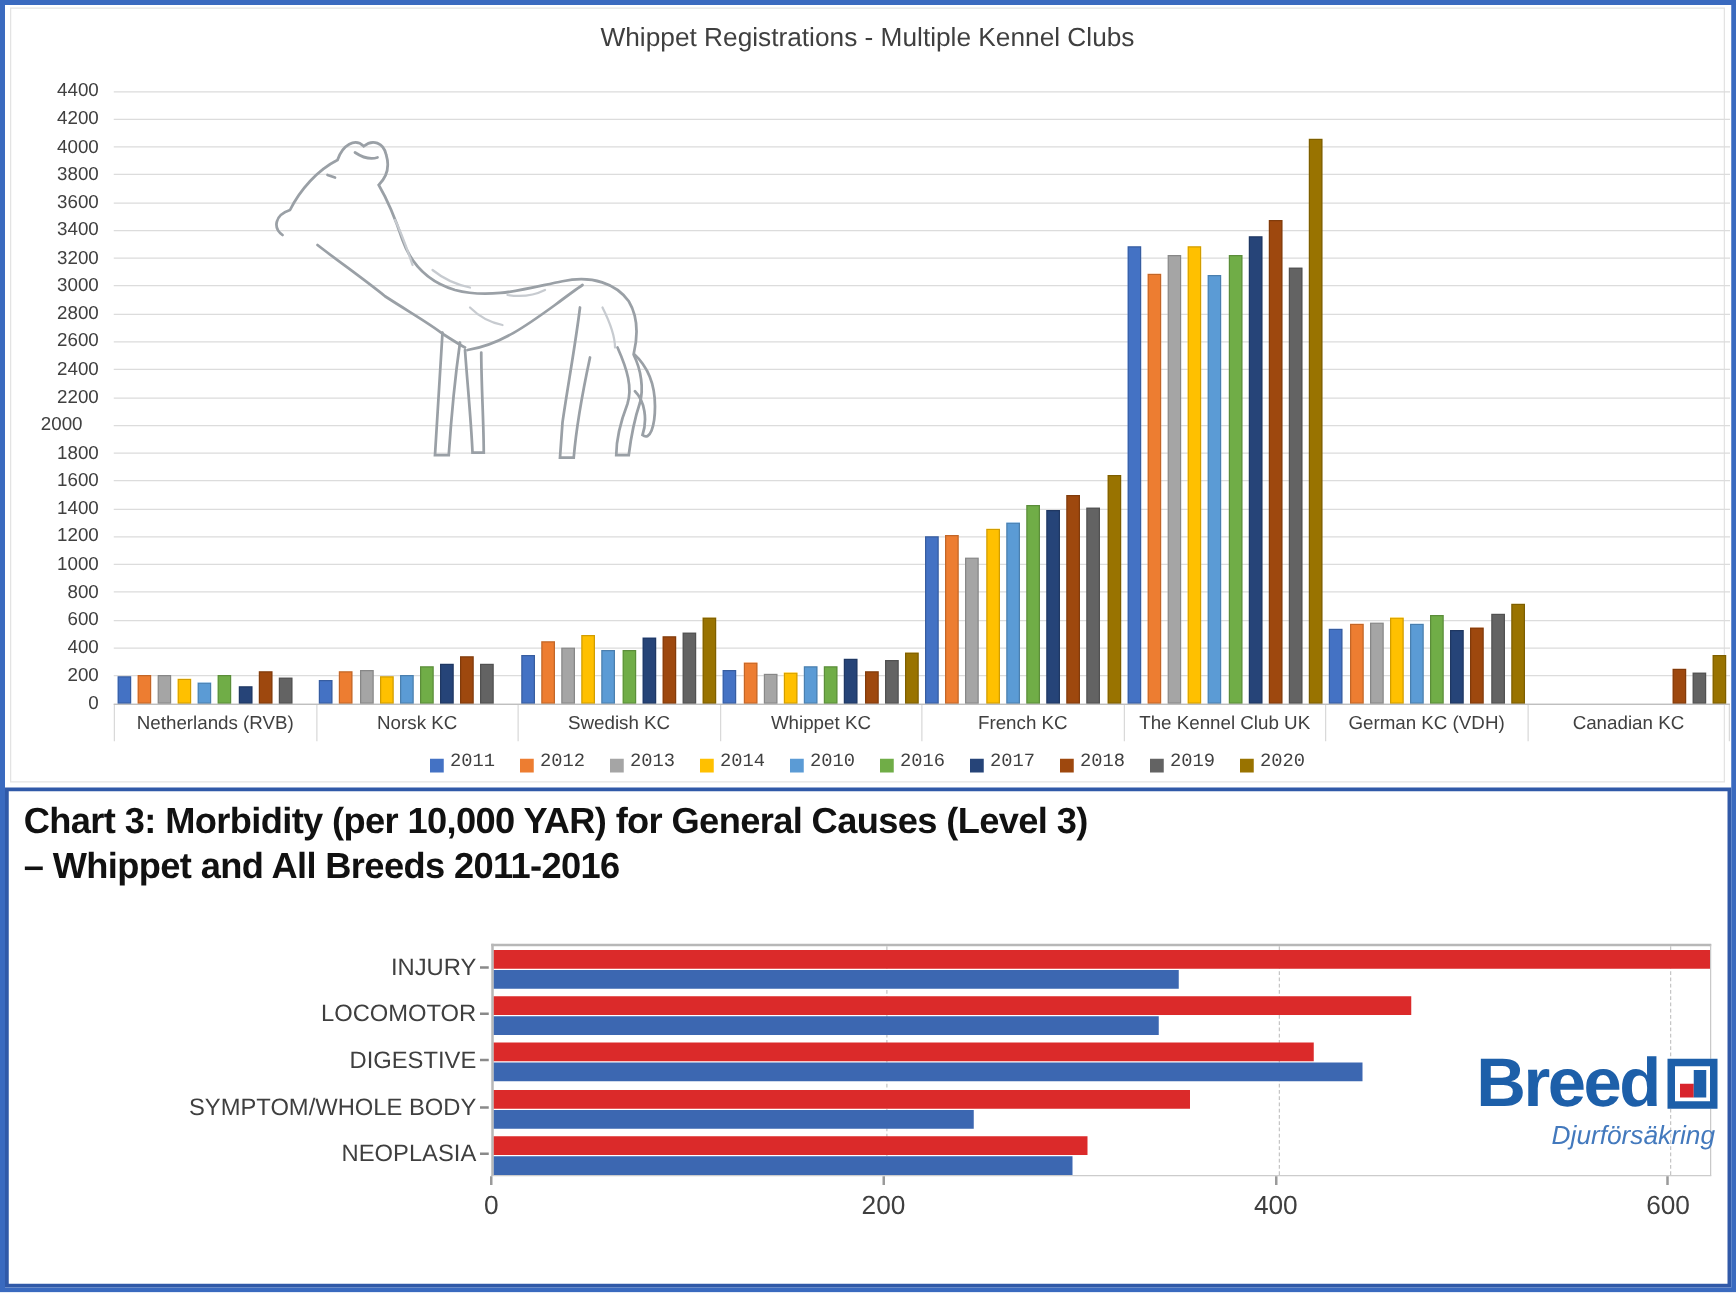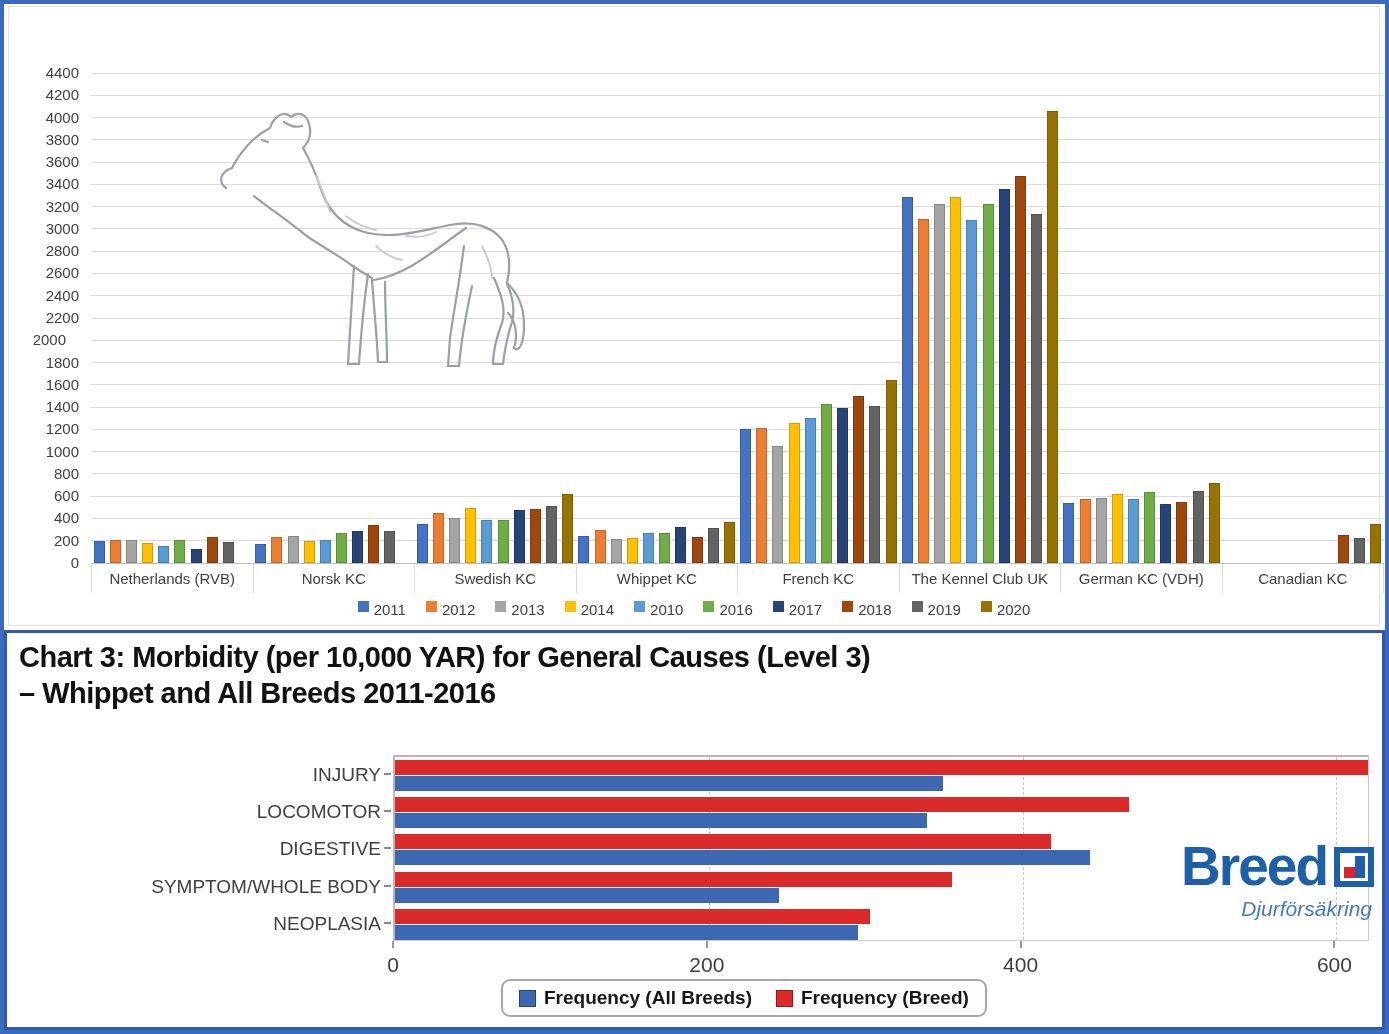--- a/index.html
+++ b/index.html
@@ -18,21 +18,21 @@
   .hgrid.base { background:#bfbfbf; }
   .ylab { position:absolute; width:46px; text-align:right; font-size:15px; color:#404040; line-height:18px; }
   .bargroup { position:absolute; bottom:0; height:100%; display:flex; align-items:flex-end; justify-content:center; }
   .barslot { height:100%; display:flex; align-items:flex-end; justify-content:center; }
   .vbar { width:11px; box-shadow:inset 0 0 0 1px rgba(0,0,0,.18); }
   .catrow { position:absolute; left:82px; top:556px; width:1293px; height:30px; border-top:1px solid #bfbfbf; display:flex; }
   .catcell { flex:1; border-right:1px solid #d9d9d9; display:flex; align-items:center; justify-content:center;
              font-size:15px; color:#404040; white-space:nowrap; }
   .catcell:first-child { border-left:1px solid #d9d9d9; }
   .top-legend { position:absolute; left:0; right:0; top:594px; display:flex; justify-content:center; gap:20px; align-items:center; }
-  .lg-item { display:flex; align-items:flex-start; gap:5px; font-size:15px; color:#404040; }
+  .lg-item { display:flex; align-items:flex-end; gap:5px; font-size:15px; color:#404040;font-family:Liberation Mono, monospace; }
   .lg-sq { width:11px; height:11px; display:inline-block; }
   .dog-art { position:absolute; left:187px; top:89px; width:380px; height:290px; }
 
   
   .bottom-panel { position:absolute; left:4px; top:630px; width:1381px; height:400px; background:#fff; border:3px solid #3059a8; }
   .b-title { position:absolute; left:12px; font-weight:bold; color:#111; font-size:29px; letter-spacing:-0.5px; white-space:nowrap; }
   .b-title.l1 { top:8px; }
   .b-title.l2 { top:44px; }
   .b-plot { position:absolute; left:386px; top:122px; width:976px; height:186px; border-top:2px solid #b7b7b7; border-left:2px solid #b7b7b7; border-right:1px solid #c9c9c9; border-bottom:1px solid #cccccc; }
   .vgrid { position:absolute; top:0; bottom:0; width:0; border-left:1px dashed #c6c6c6; }
@@ -54,20 +54,21 @@
   .agria-icon .red { position:absolute; left:4px; top:14px; width:11px; height:11px; background:#d8242c; }
   .agria-icon .blu { position:absolute; right:3px; top:3px; bottom:3px; width:10px; background:#1d5fa9; }
   .agria-tag { text-align:right; font-style:italic; font-size:21px; color:#4379bd; margin-top:3px; padding-right:2px; }
 </style>
 </head>
 <body>
 
 <div class="stage">
 
   <div class="top-panel">
+    <div class="top-title">Whippet Registrations - Multiple Kennel Clubs</div>
 
     <div id="top-ylabels">
         <div class="ylab" style="left: 24px; top: 547px;">0</div>
         <div class="ylab" style="left: 24px; top: 524.727px;">200</div>
         <div class="ylab" style="left: 24px; top: 502.455px;">400</div>
         <div class="ylab" style="left: 24px; top: 480.182px;">600</div>
         <div class="ylab" style="left: 24px; top: 457.909px;">800</div>
         <div class="ylab" style="left: 24px; top: 435.636px;">1000</div>
         <div class="ylab" style="left: 24px; top: 413.364px;">1200</div>
         <div class="ylab" style="left: 24px; top: 391.091px;">1400</div>
@@ -461,30 +462,20 @@
         <div class="b-xtick" style="left: 385px; top: 308px;"></div>
         <div class="b-xlab" style="left: 341px; top: 320px;">0</div>
         <div class="b-xtick" style="left: 698.826px; top: 308px;"></div>
         <div class="b-xlab" style="left: 654.826px; top: 320px;">200</div>
         <div class="b-xtick" style="left: 1012.65px; top: 308px;"></div>
         <div class="b-xlab" style="left: 968.653px; top: 320px;">400</div>
         <div class="b-xtick" style="left: 1326.48px; top: 308px;"></div>
         <div class="b-xlab" style="left: 1282.48px; top: 320px;">600</div>
       </div>
 
-    <div class="b-legend" id="b-legend">
-        <div class="b-lg-item">
-          <div class="b-lg-sq" style="background: rgb(60, 103, 177);"></div>
-          <span>Frequency (All Breeds)</span>
-        </div>
-        <div class="b-lg-item">
-          <div class="b-lg-sq" style="background: rgb(219, 42, 42);"></div>
-          <span>Frequency (Breed)</span>
-        </div>
-      </div>
 
     <div class="agria">
       <div class="agria-row">
         <span class="agria-word">Breed</span>
         <span class="agria-icon">
             <span class="red"></span>
             <span class="blu"></span>
           </span>
       </div>
       <div class="agria-tag">Djurförsäkring</div>

